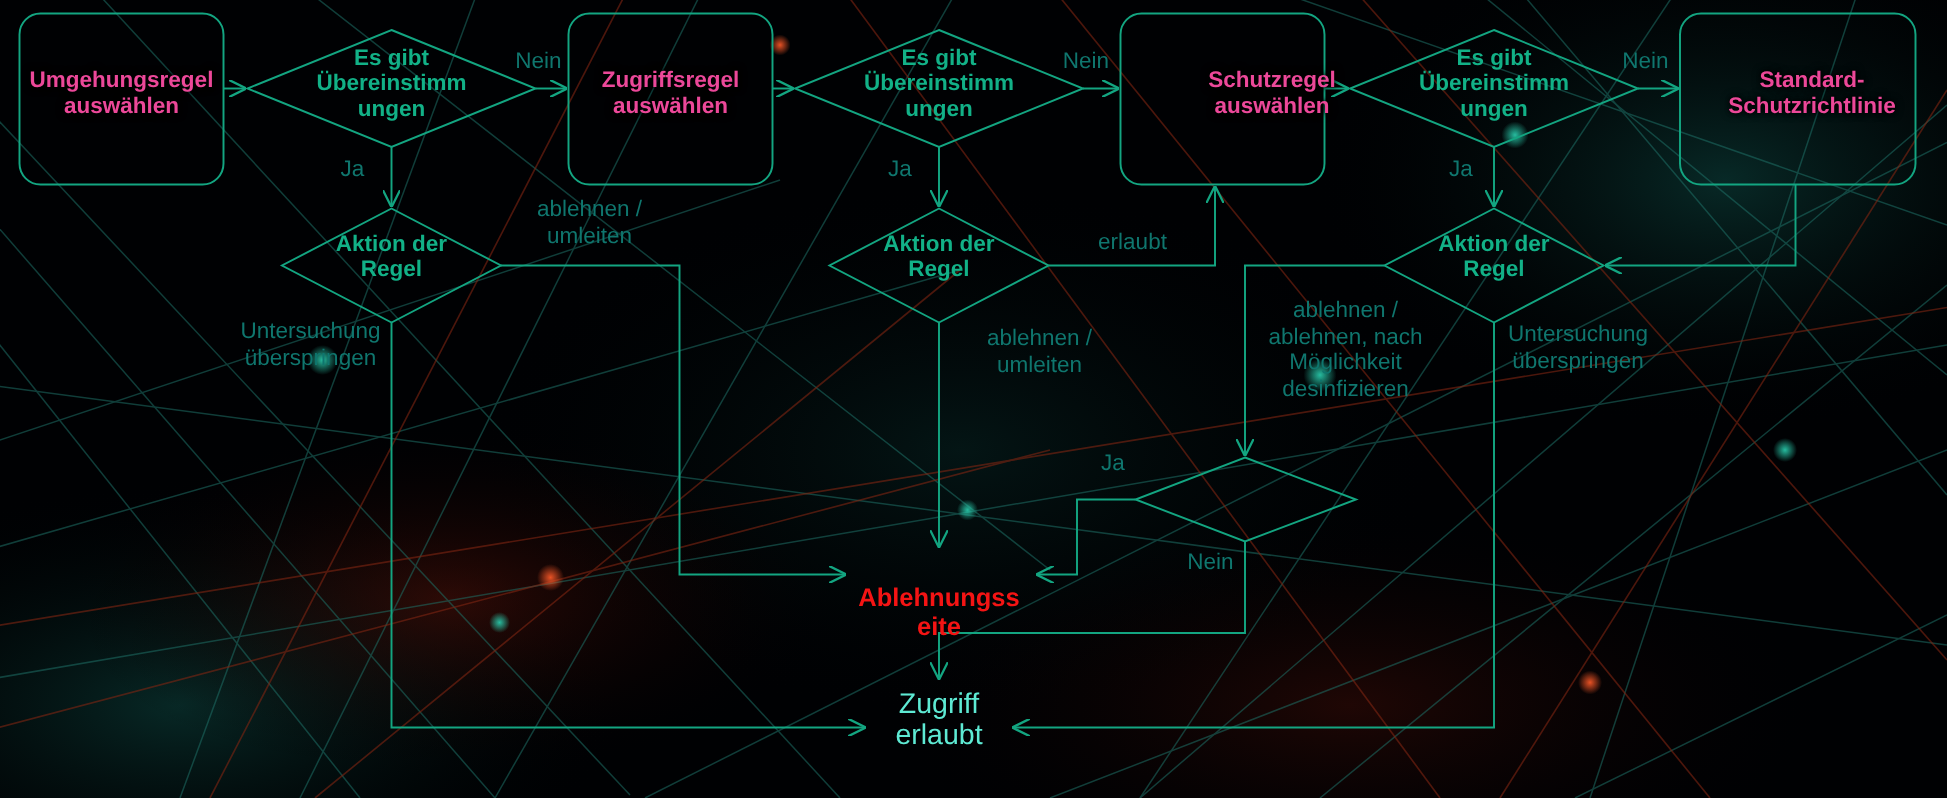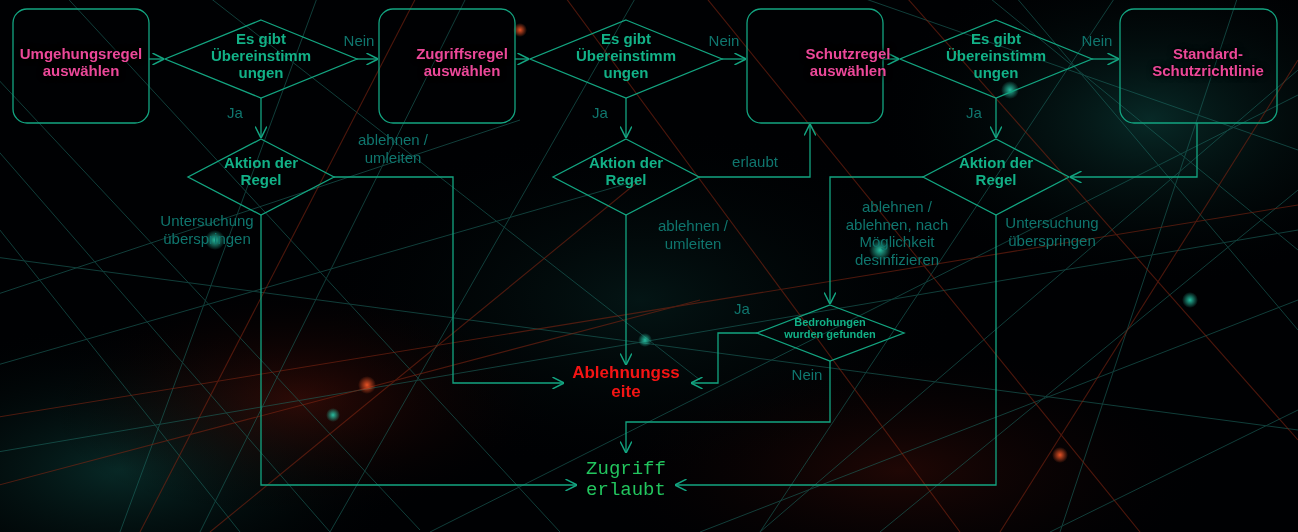--- a/index.html
+++ b/index.html
@@ -47,25 +47,25 @@
     font-weight: bold;
     font-size: 15px;
   }
   .dec-label.small {
     font-size: 11px;
   }
   .term-red {
     color: #f41414;
     font-weight: bold;
     font-size: 17px;
+    margin-top: 26px;
   }
   .term-green {
-    color: #22c55e;
+    color: #5eead4;
     font-size: 19px;
-    font-family: Liberation Mono, monospace;
   }
   .edge-label {
     position: absolute;
     text-align: center;
     color: #0f766e;
     font-size: 15px;
     line-height: 1.18;
     white-space: pre-line;
     pointer-events: auto;
   }
@@ -208,21 +208,21 @@
     </g>
   </svg>
 
   <div class="node-label proc-label" style="left:13px;  top:46px;  width:136px;">Umgehungsregel
 auswählen</div>
 
   <div class="node-label dec-label" style="left:176px; top:31px;  width:170px;">Es gibt
 Übereinstimm
 ungen</div>
 
-  <div class="node-label proc-label" style="left:379px; top:46px;  width:136px;padding-left:15px;">Zugriffsregel
+  <div class="node-label proc-label" style="left:379px; top:46px;  width:136px;">Zugriffsregel
 auswählen</div>
 
   <div class="node-label dec-label" style="left:541px; top:31px;  width:170px;">Es gibt
 Übereinstimm
 ungen</div>
 
   <div class="node-label proc-label" style="left:747px; top:46px;  width:136px;margin-left:33px;">Schutzregel
 auswählen</div>
 
   <div class="node-label dec-label" style="left:911px; top:31px;  width:170px;">Es gibt
@@ -234,22 +234,20 @@
 
   <div class="node-label dec-label" style="left:188px; top:155px; width:146px;">Aktion der
 Regel</div>
 
   <div class="node-label dec-label" style="left:553px; top:155px; width:146px;">Aktion der
 Regel</div>
 
   <div class="node-label dec-label" style="left:923px; top:155px; width:146px;">Aktion der
 Regel</div>
 
-  <div class="node-label dec-label small" style="left:765px; top:316px; width:130px;">Bedrohungen
-wurden gefunden</div>
 
   <div class="node-label term-red" style="left:563px; top:363px; width:126px;">Ablehnungss
 eite</div>
 
   <div class="node-label term-green" style="left:568px; top:459px; width:116px;">Zugriff
 erlaubt</div>
 
   <div class="edge-label" style="left:332px; top:32px;  width:54px;">Nein</div>
 
   <div class="edge-label" style="left:213px; top:104px; width:44px;">Ja</div>

